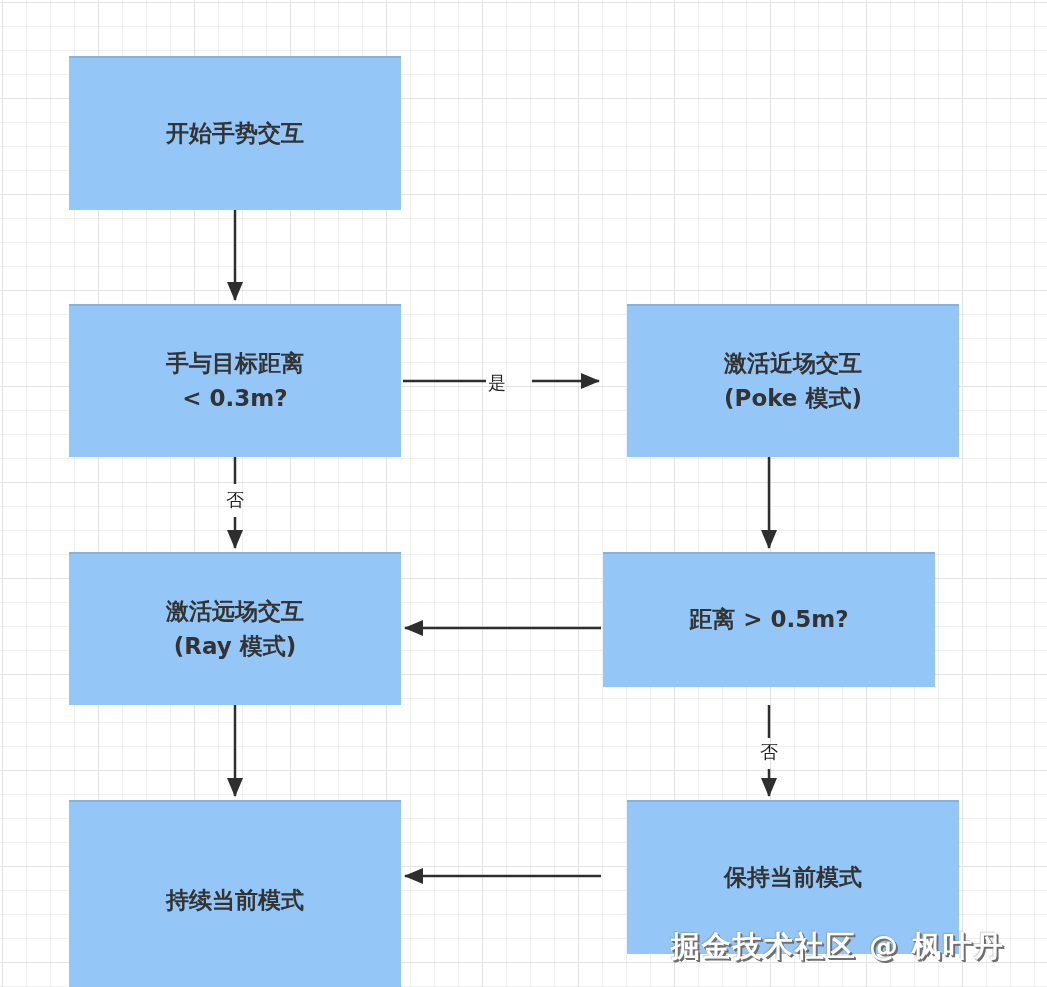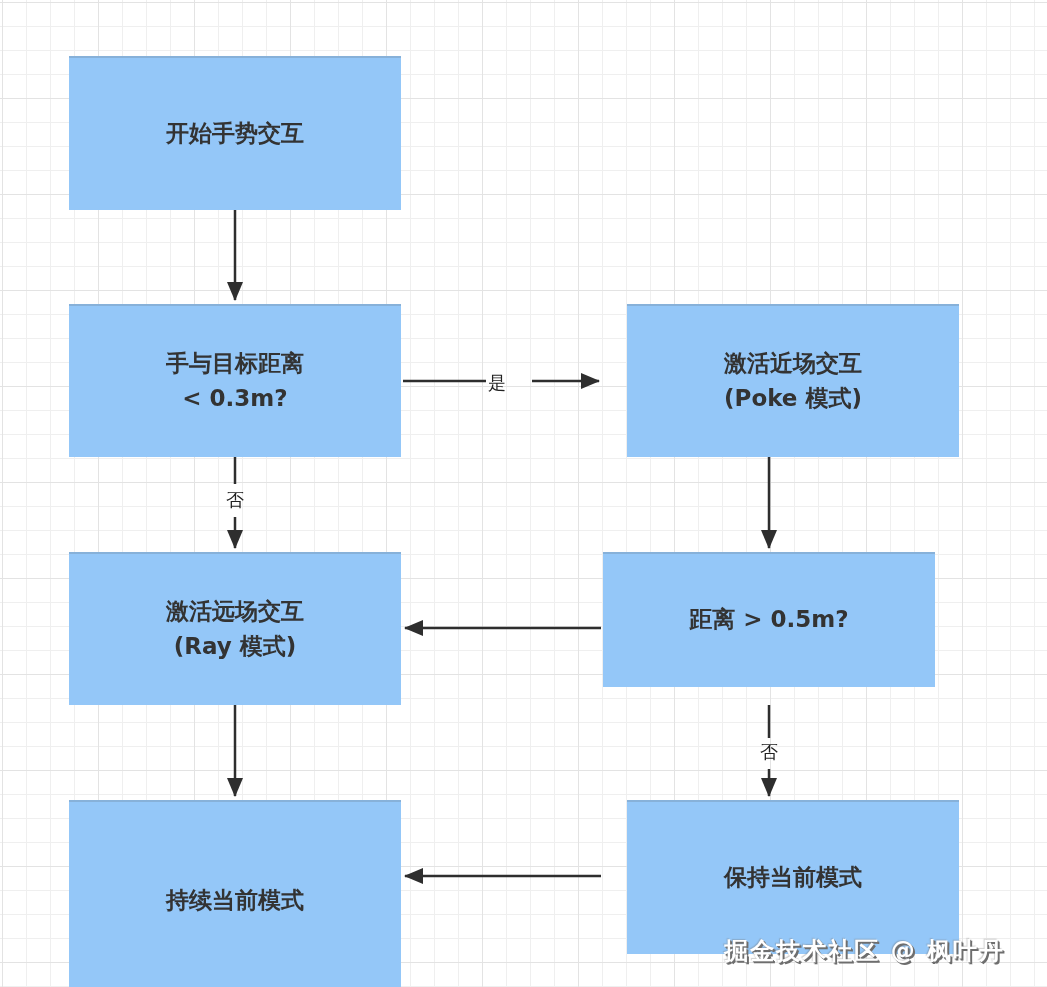--- a/index.html
+++ b/index.html
@@ -49,21 +49,21 @@
     position: absolute;
     transform: translate(-50%, -50%);
     font-size: 18px;
     color: #222222;
     line-height: 1;
   }
   .watermark {
     position: absolute;
     right: 42px;
     bottom: 20px;
-    font-size: 24px;
+    font-size: 29px;
     font-weight: 700;
     letter-spacing: 2px;
     color: #ffffff;
     text-shadow: 2px 2px 0 #6e6e6e, 1px 1px 0 #777777, -1px -1px 1px rgba(120,120,120,0.35);
     white-space: nowrap;
   }
 </style>
 </head>
 <body>
 

